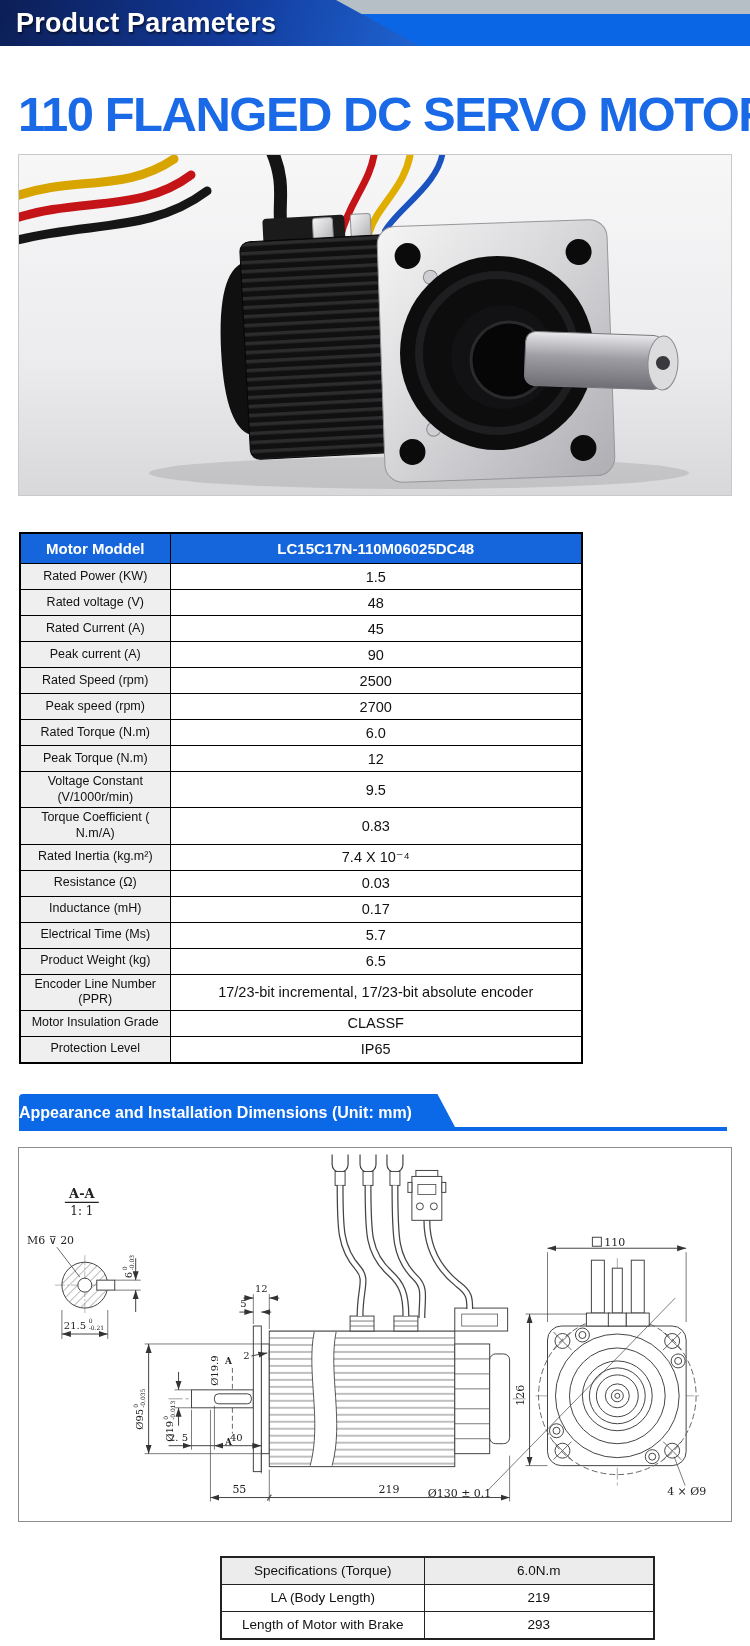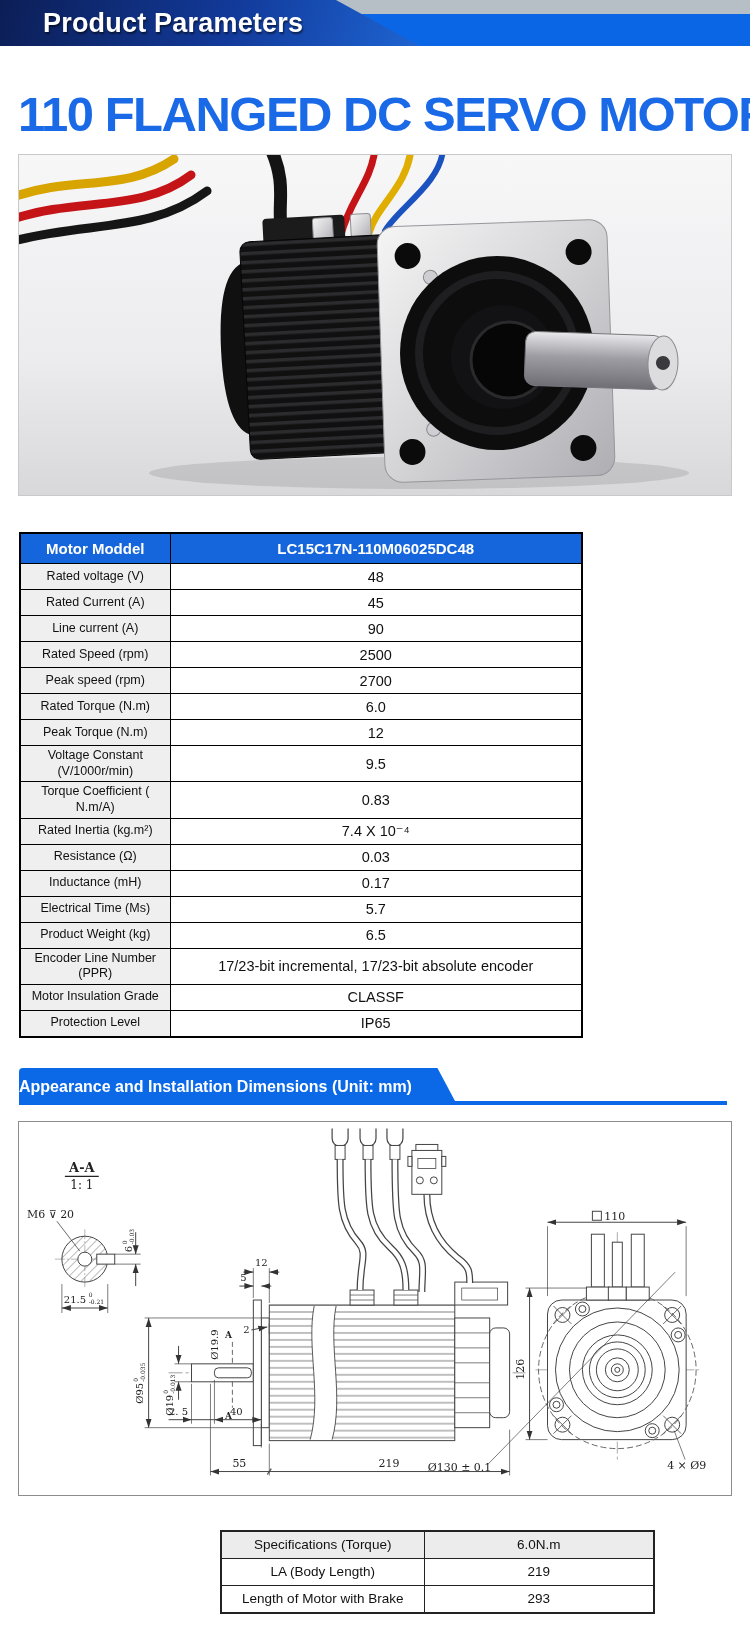--- a/index.html
+++ b/index.html
@@ -6,21 +6,21 @@
   body{width:750px;font-family:"Liberation Sans","DejaVu Sans",sans-serif;color:#111;}
   .page{position:relative;width:750px;min-height:1646px;overflow:hidden;}
 
   
   .topbar{position:relative;height:46px;}
   .gray-strip{position:absolute;left:300px;right:0;top:0;height:14px;background:#b7bfc6;}
   .blue-strip{position:absolute;left:300px;right:0;top:14px;height:32px;background:#0b66e6;}
   .ribbon-dark{position:absolute;left:0;top:0;width:420px;height:46px;
     background:linear-gradient(105deg,#0c1e56 0%,#123a9a 55%,#1e64d2 100%);
     clip-path:polygon(0 0,80% 0,100% 100%,0 100%);}
-  .ribbon-dark span{display:block;padding-left:43px;line-height:46px;color:#fff;
+  .ribbon-dark span{display:block;padding-left:16px;line-height:46px;color:#fff;
     font-size:27px;font-weight:700;letter-spacing:.2px;text-shadow:1px 2px 2px rgba(0,0,0,.55);white-space:nowrap;}
 
   
   h1.title{margin:40px 0 12px 18px;font-size:49px;font-weight:700;color:#1a6ae8;
     letter-spacing:-1.5px;white-space:nowrap;}
 
   
   .photo{margin:4px 18px 0;border:1px solid #c9c9c9;height:340px;background:#f4f4f5;}
   .photo svg{display:block;width:100%;height:100%;}
 
@@ -138,29 +138,33 @@
         <col>
       </colgroup>
     <thead>
       <tr>
         <th>Motor Moddel</th>
         <th>LC15C17N-110M06025DC48</th>
       </tr>
     </thead>
     <tbody id="spec-body">
         <tr>
+          <td class="lbl">Rated Power (KW)</td>
+          <td class="val">1.5</td>
+        </tr>
+        <tr>
           <td class="lbl">Rated voltage (V)</td>
           <td class="val">48</td>
         </tr>
         <tr>
           <td class="lbl">Rated Current (A)</td>
           <td class="val">45</td>
         </tr>
         <tr>
-          <td class="lbl">Line current (A)</td>
+          <td class="lbl">Peak current (A)</td>
           <td class="val">90</td>
         </tr>
         <tr>
           <td class="lbl">Rated Speed (rpm)</td>
           <td class="val">2500</td>
         </tr>
         <tr>
           <td class="lbl">Peak speed (rpm)</td>
           <td class="val">2700</td>
         </tr>

